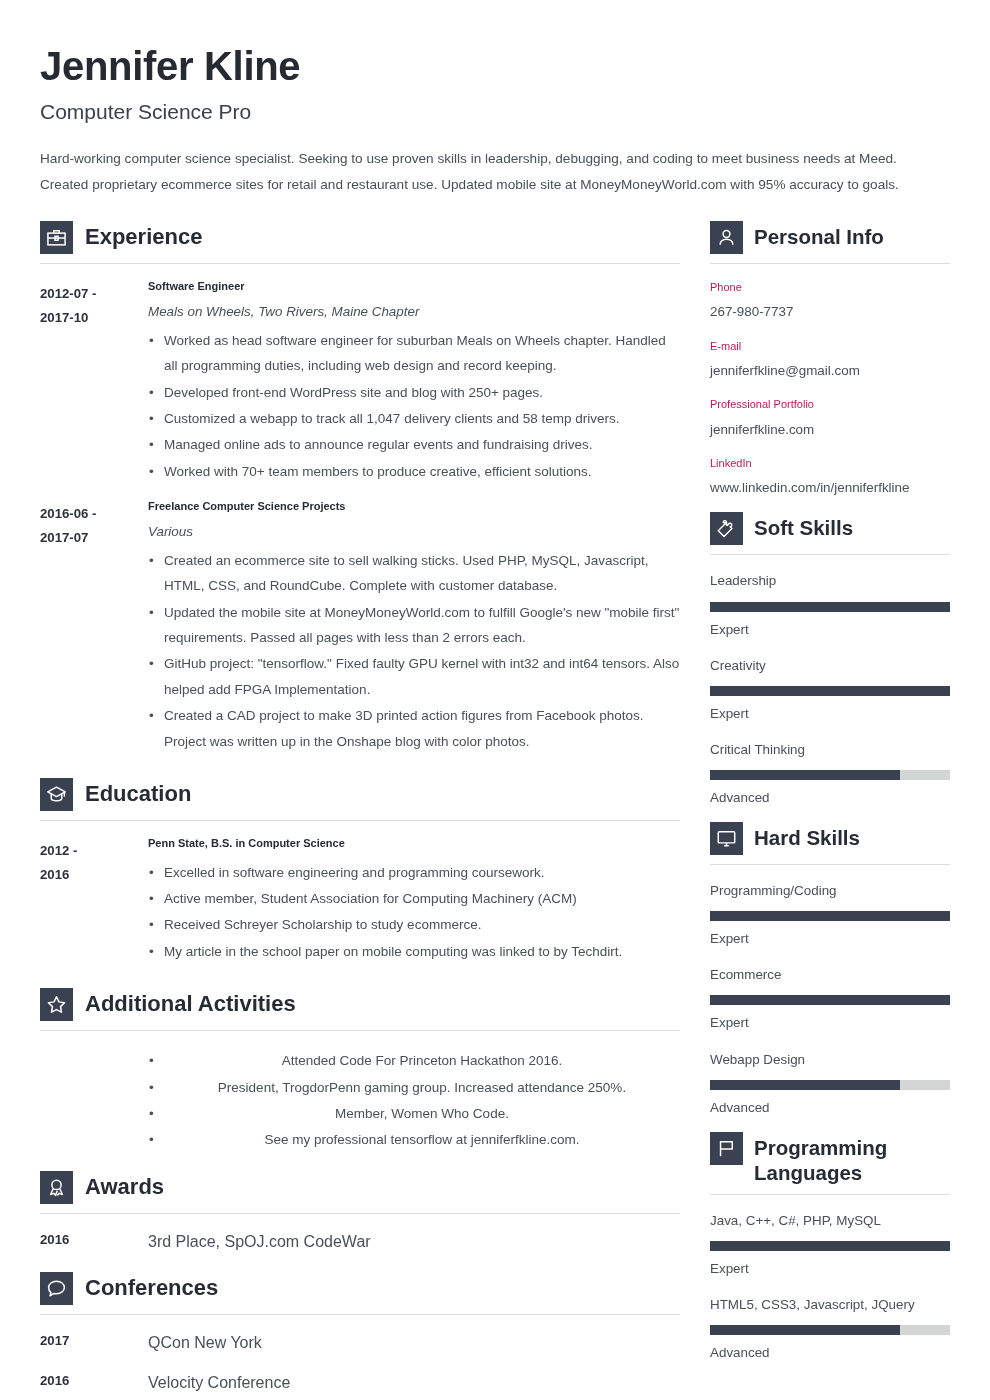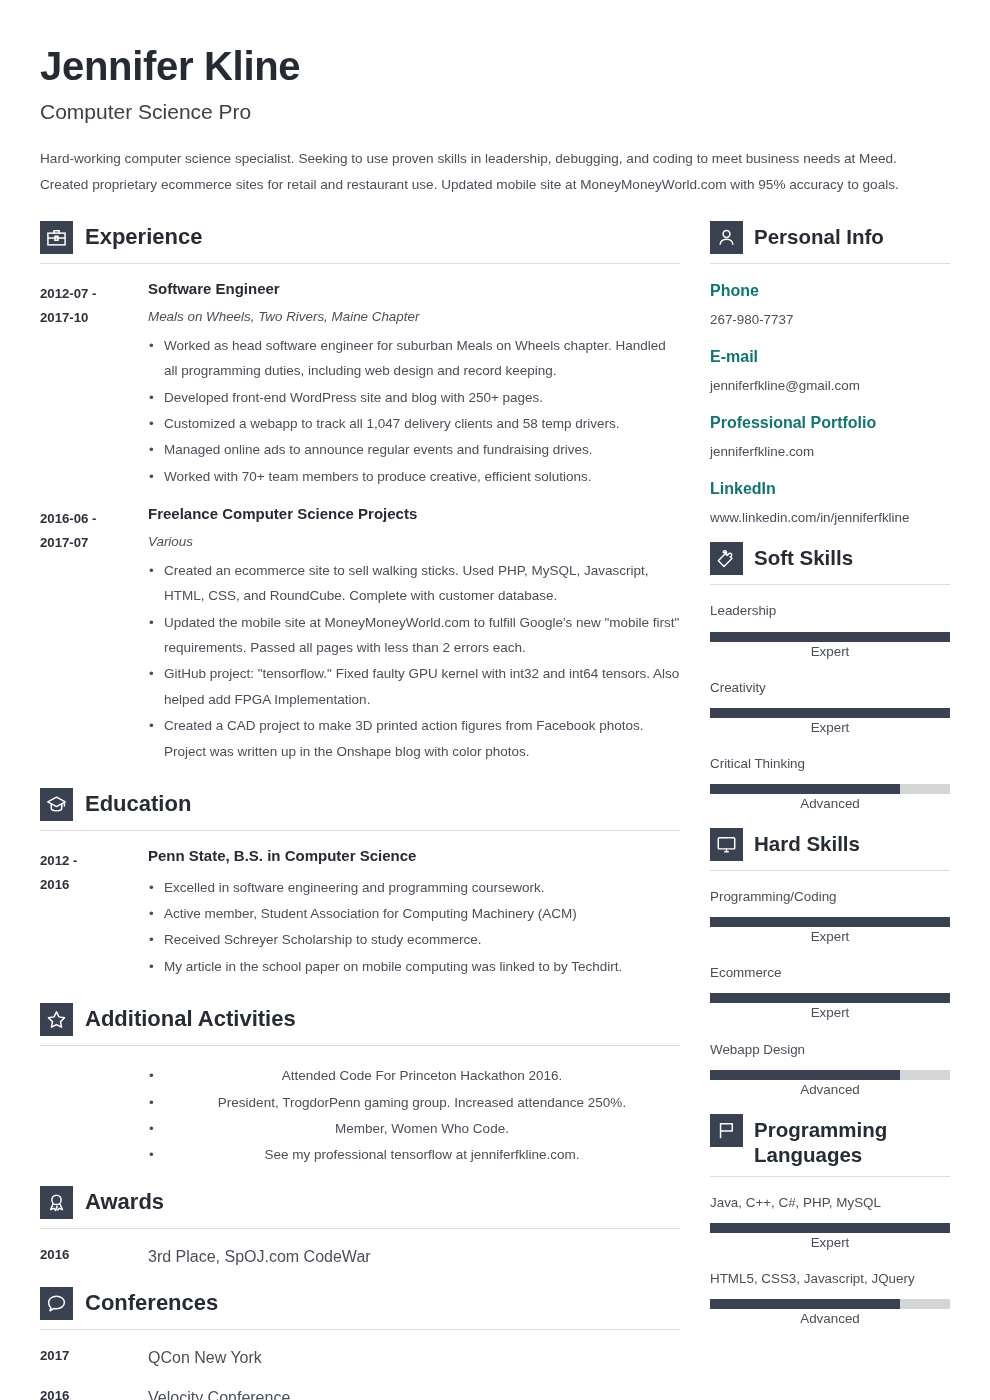--- a/index.html
+++ b/index.html
@@ -94,21 +94,21 @@
     width: 108px;
     flex: 0 0 108px;
     font-size: 13.2px;
     font-weight: bold;
     color: #2c313b;
     line-height: 1.82;
     padding-top: 2px;
   }
   .entry-body { flex: 1; min-width: 0; }
   .entry-role {
-    font-size: 15px;
+    font-size: 11px;
     font-weight: bold;
     color: #262b34;
     line-height: 1.25;
   }
   .entry-org {
     font-size: 13.4px;
     font-style: italic;
     color: #4a4f58;
     margin-top: 8px;
     line-height: 1.5;
@@ -140,23 +140,23 @@
     font-size: 13.2px; font-weight: bold; color: #2c313b;
     line-height: 1.5;
   }
   .simple-text {
     font-size: 16px; color: #4a4f58; line-height: 1.5;
   }
 
   
   .pi-block { margin-top: 15px; }
   .pi-label {
-    font-size: 16px;
-    font-weight: bold;
-    color: #0f766e;
+    font-size: 11px;
+    font-weight: normal;
+    color: #be185d;
     line-height: 1.5;
   }
   .pi-value {
     font-size: 13.4px;
     color: #4a4f58;
     line-height: 1.5;
     margin-top: 7px;
     word-break: break-word;
   }
 
@@ -172,21 +172,22 @@
     margin-top: 10px;
     width: 100%;
   }
   .bar-fill {
     height: 100%;
     background: #3a4150;
   }
   .skill-level {
     font-size: 13.4px;
     color: #4a4f58;
-    text-align: center;
+    text-align: left;
+    margin-top: 8px;
     line-height: 1.5;
   }
 
   .sp-24 { height: 24px; }
   .sp-18 { height: 18px; }
   .sp-14 { height: 14px; }
 </style>
 </head>
 <body>
 

